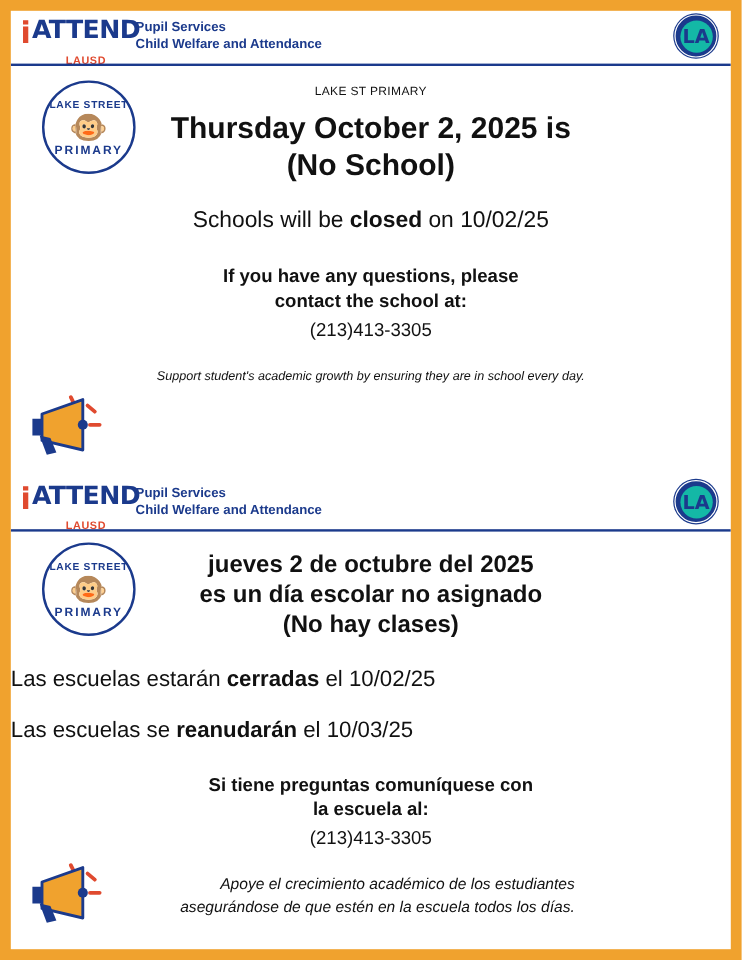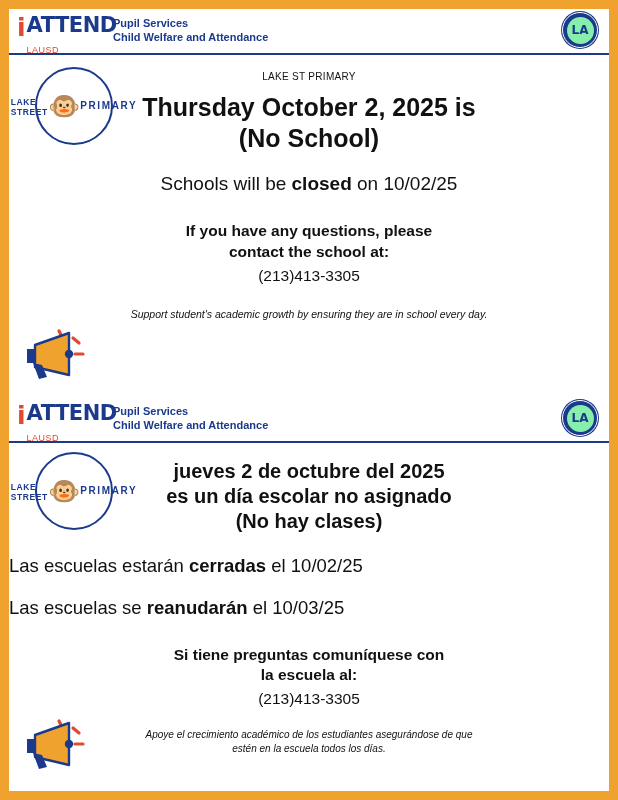--- a/index.html
+++ b/index.html
@@ -62,22 +62,22 @@
   .ia-attend {
     color: #1b3a8c;
     font-size: 21px;
     font-weight: bold;
     letter-spacing: -0.5px;
     font-family: "DejaVu Sans", sans-serif;
   }
   .ia-lausd {
     color: #E04A2F;
     font-size: 9px;
-    font-weight: normal;
-    text-align: left;
+    font-weight: bold;
+    text-align: center;
     letter-spacing: 0.5px;
     margin-top: -2px;
   }
   .hdr-dept {
     position: absolute;
     left: 104px;
     top: 8px;
     color: #1b3a8c;
     font-size: 11px;
     font-weight: bold;
@@ -91,24 +91,24 @@
     height: 38px;
   }
   .seal-outer {
     width: 38px; height: 38px; border-radius: 50%;
     background: #1b3a8c;
     display: flex; align-items: center; justify-content: center;
     box-sizing: border-box;
   }
   .seal-inner {
     width: 27px; height: 27px; border-radius: 50%;
-    background: #86efac;
+    background: #14b8a6;
     display: flex; align-items: center; justify-content: center;
     color: #1b3a8c;
-    font-size: 12px;
+    font-size: 16px;
     font-weight: bold;
     font-family: "DejaVu Sans", sans-serif;
   }
   .seal-ring {
     position: absolute;
     left: 1px; top: 1px;
     width: 36px; height: 36px;
     border-radius: 50%;
     border: 1px solid #ffffff;
     box-sizing: border-box;
@@ -117,21 +117,21 @@
 
   
   .badge {
     position: absolute;
     width: 78px; height: 78px;
     border-radius: 50%;
     background: #ffffff;
     border: 2px solid #1b3a8c;
     box-sizing: border-box;
     display: flex;
-    flex-direction: row;
+    flex-direction: column;
     align-items: center;
     justify-content: center;
   }
   .badge-en { left: 26px; top: 58px; }
   .badge-es { left: 26px; top: 55px; }
   .badge-top {
     font-size: 8.5px;
     font-weight: bold;
     color: #1b3a8c;
     letter-spacing: 0.6px;
@@ -207,22 +207,22 @@
   .footnote {
     text-align: center;
     font-size: 10.5px;
     font-style: italic;
     color: #111;
     margin-top: 20px;
     padding: 0 30px;
     line-height: 1.35;
   }
   .footnote-es {
-    text-align: center;
-    font-size: 10px;
+    text-align: right;
+    font-size: 13px;
     font-style: italic;
     color: #111;
     margin-top: 18px;
     padding: 0 130px;
     line-height: 1.4;
   }
 
   
   .mega {
     position: absolute;

